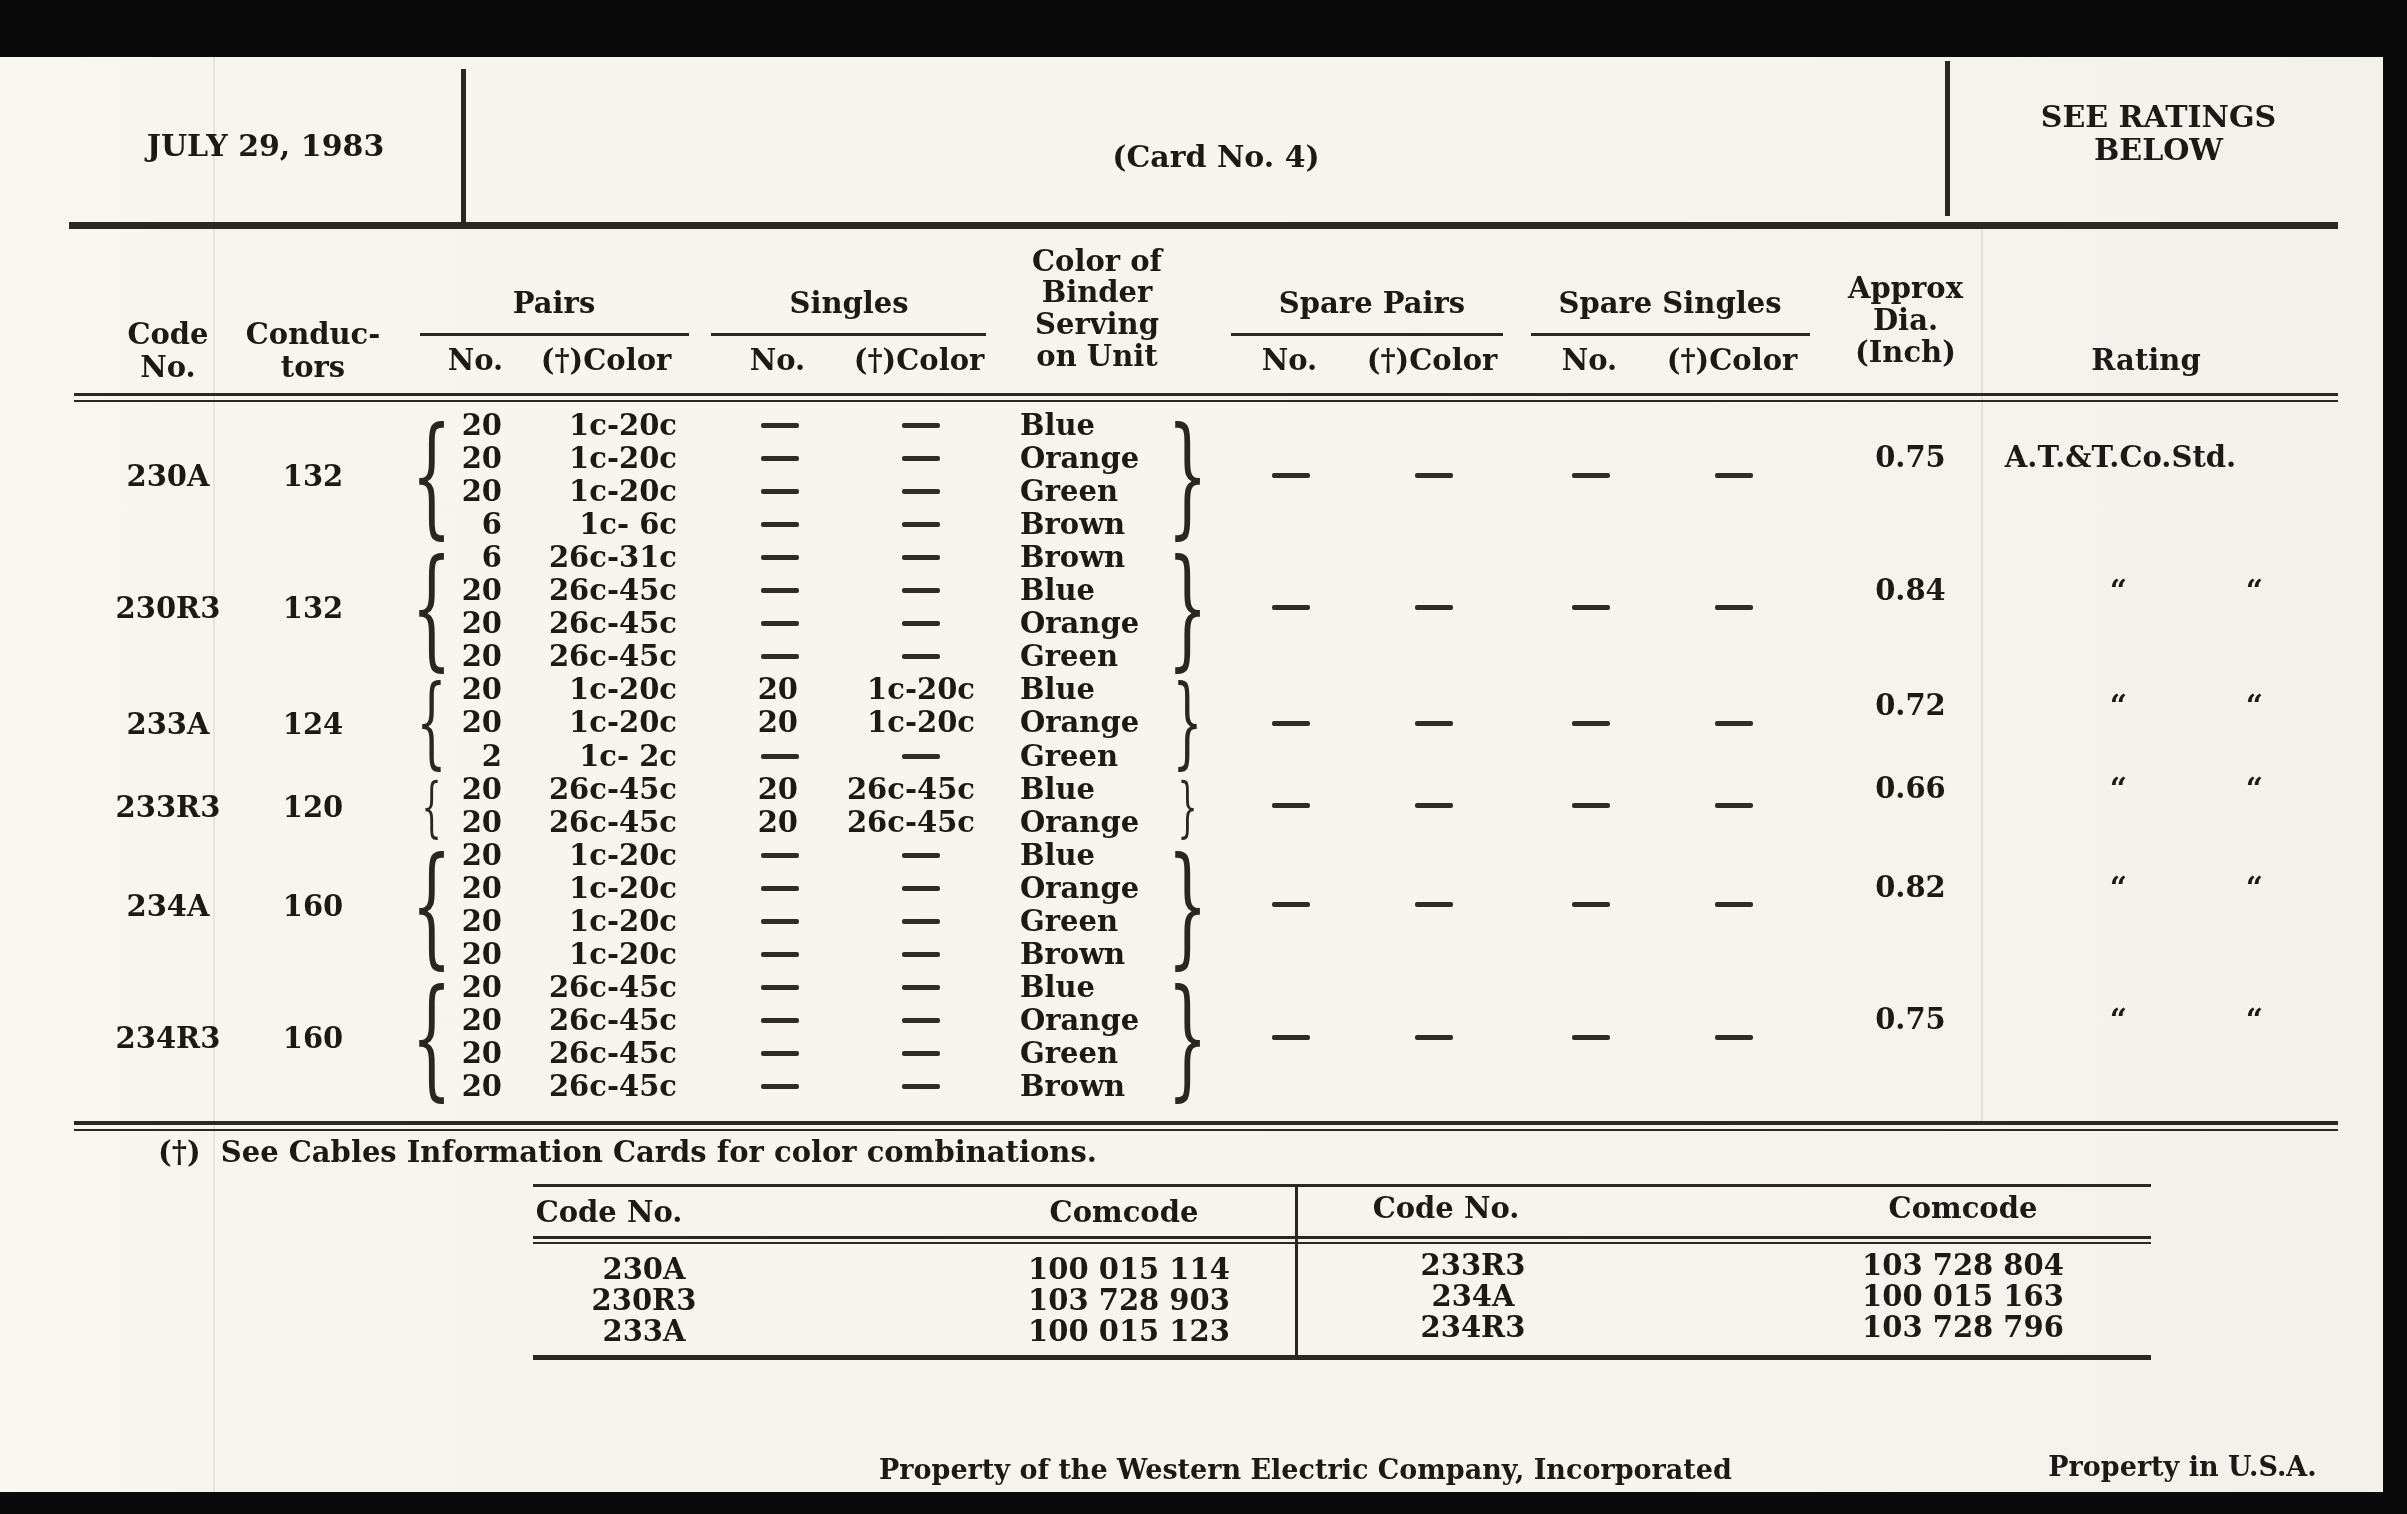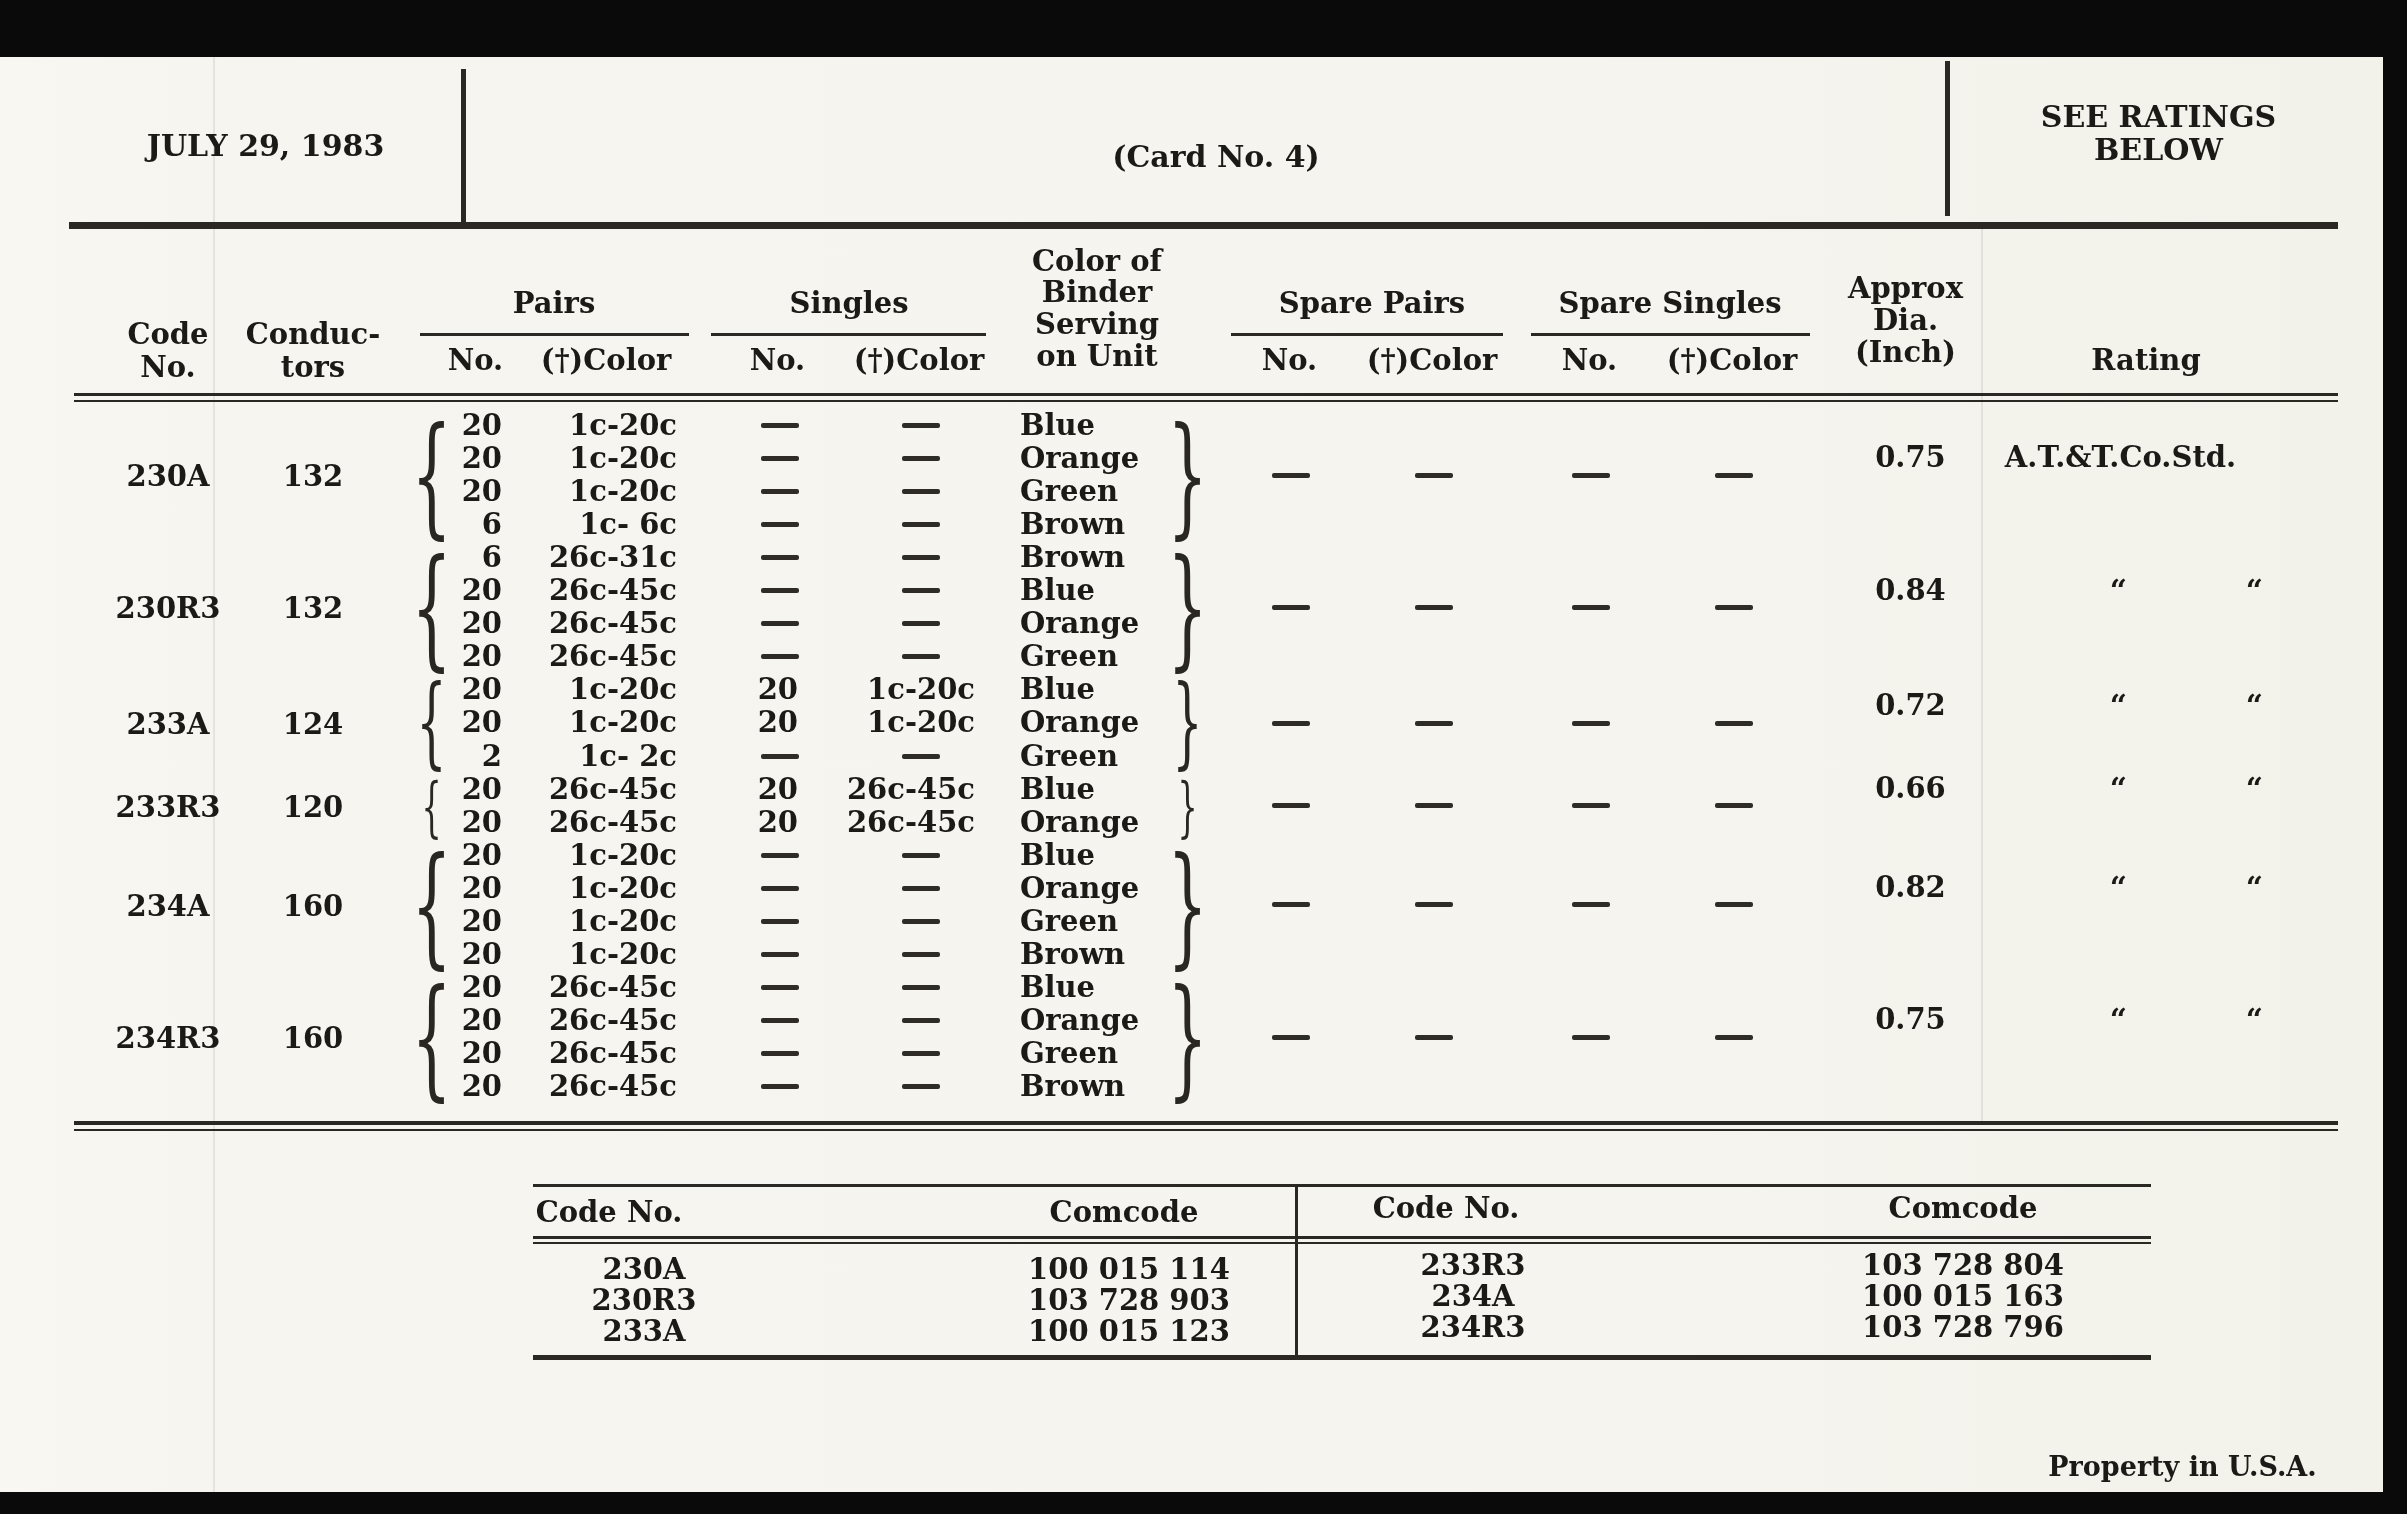--- a/index.html
+++ b/index.html
@@ -247,20 +247,21 @@
       <div class="dash" style="left:1572px;top:1035px;width:38px"></div>
       <div class="dash" style="left:1715px;top:1035px;width:38px"></div>
       <div class="txt f29 ctr" style="left:1841px;top:1004px;width:139px">0.75</div>
       <div class="txt f30 ctr" style="left:2089px;top:1003px;width:59px">“</div>
       <div class="txt f30 ctr" style="left:2225px;top:1003px;width:59px">“</div>
     </div>
 
   <div class="rule" style="left:74px;top:1121px;width:2264px;height:4px"></div>
   <div class="rule" style="left:74px;top:1129px;width:2264px;height:2px"></div>
 
+  <div class="txt f29" style="left:158px;top:1137px">(†)  See Cables Information Cards for color combinations.</div>
 
   <div class="rule" style="left:533px;top:1184px;width:1618px;height:3px"></div>
   <div class="rule" style="left:1295px;top:1184px;width:3px;height:176px"></div>
   <div class="txt f29 ctr" style="left:510px;top:1197px;width:198px">Code No.</div>
   <div class="txt f29 ctr" style="left:1005px;top:1197px;width:238px">Comcode</div>
   <div class="txt f29 ctr" style="left:1347px;top:1193px;width:198px">Code No.</div>
   <div class="txt f29 ctr" style="left:1844px;top:1193px;width:238px">Comcode</div>
   <div class="rule" style="left:533px;top:1236px;width:1618px;height:3px"></div>
   <div class="rule" style="left:533px;top:1242px;width:1618px;height:2px"></div>
   <div id="comcode-body">
@@ -272,16 +273,17 @@
       <div class="txt f29 ctr" style="left:1010px;top:1316px;width:238px">100 015 123</div>
       <div class="txt f29 ctr" style="left:1374px;top:1250px;width:198px">233R3</div>
       <div class="txt f29 ctr" style="left:1844px;top:1250px;width:238px">103 728 804</div>
       <div class="txt f29 ctr" style="left:1374px;top:1281px;width:198px">234A</div>
       <div class="txt f29 ctr" style="left:1844px;top:1281px;width:238px">100 015 163</div>
       <div class="txt f29 ctr" style="left:1374px;top:1312px;width:198px">234R3</div>
       <div class="txt f29 ctr" style="left:1844px;top:1312px;width:238px">103 728 796</div>
     </div>
   <div class="rule" style="left:533px;top:1355px;width:1618px;height:5px"></div>
 
+  <div class="txt f27 ctr" style="left:879px;top:1455px;width:693px">Property of the Western Electric Company, Incorporated</div>
   <div class="txt f27 ctr" style="left:2034px;top:1452px;width:297px">Property in U.S.A.</div>
 
 </div>
 
 
 </body></html>

